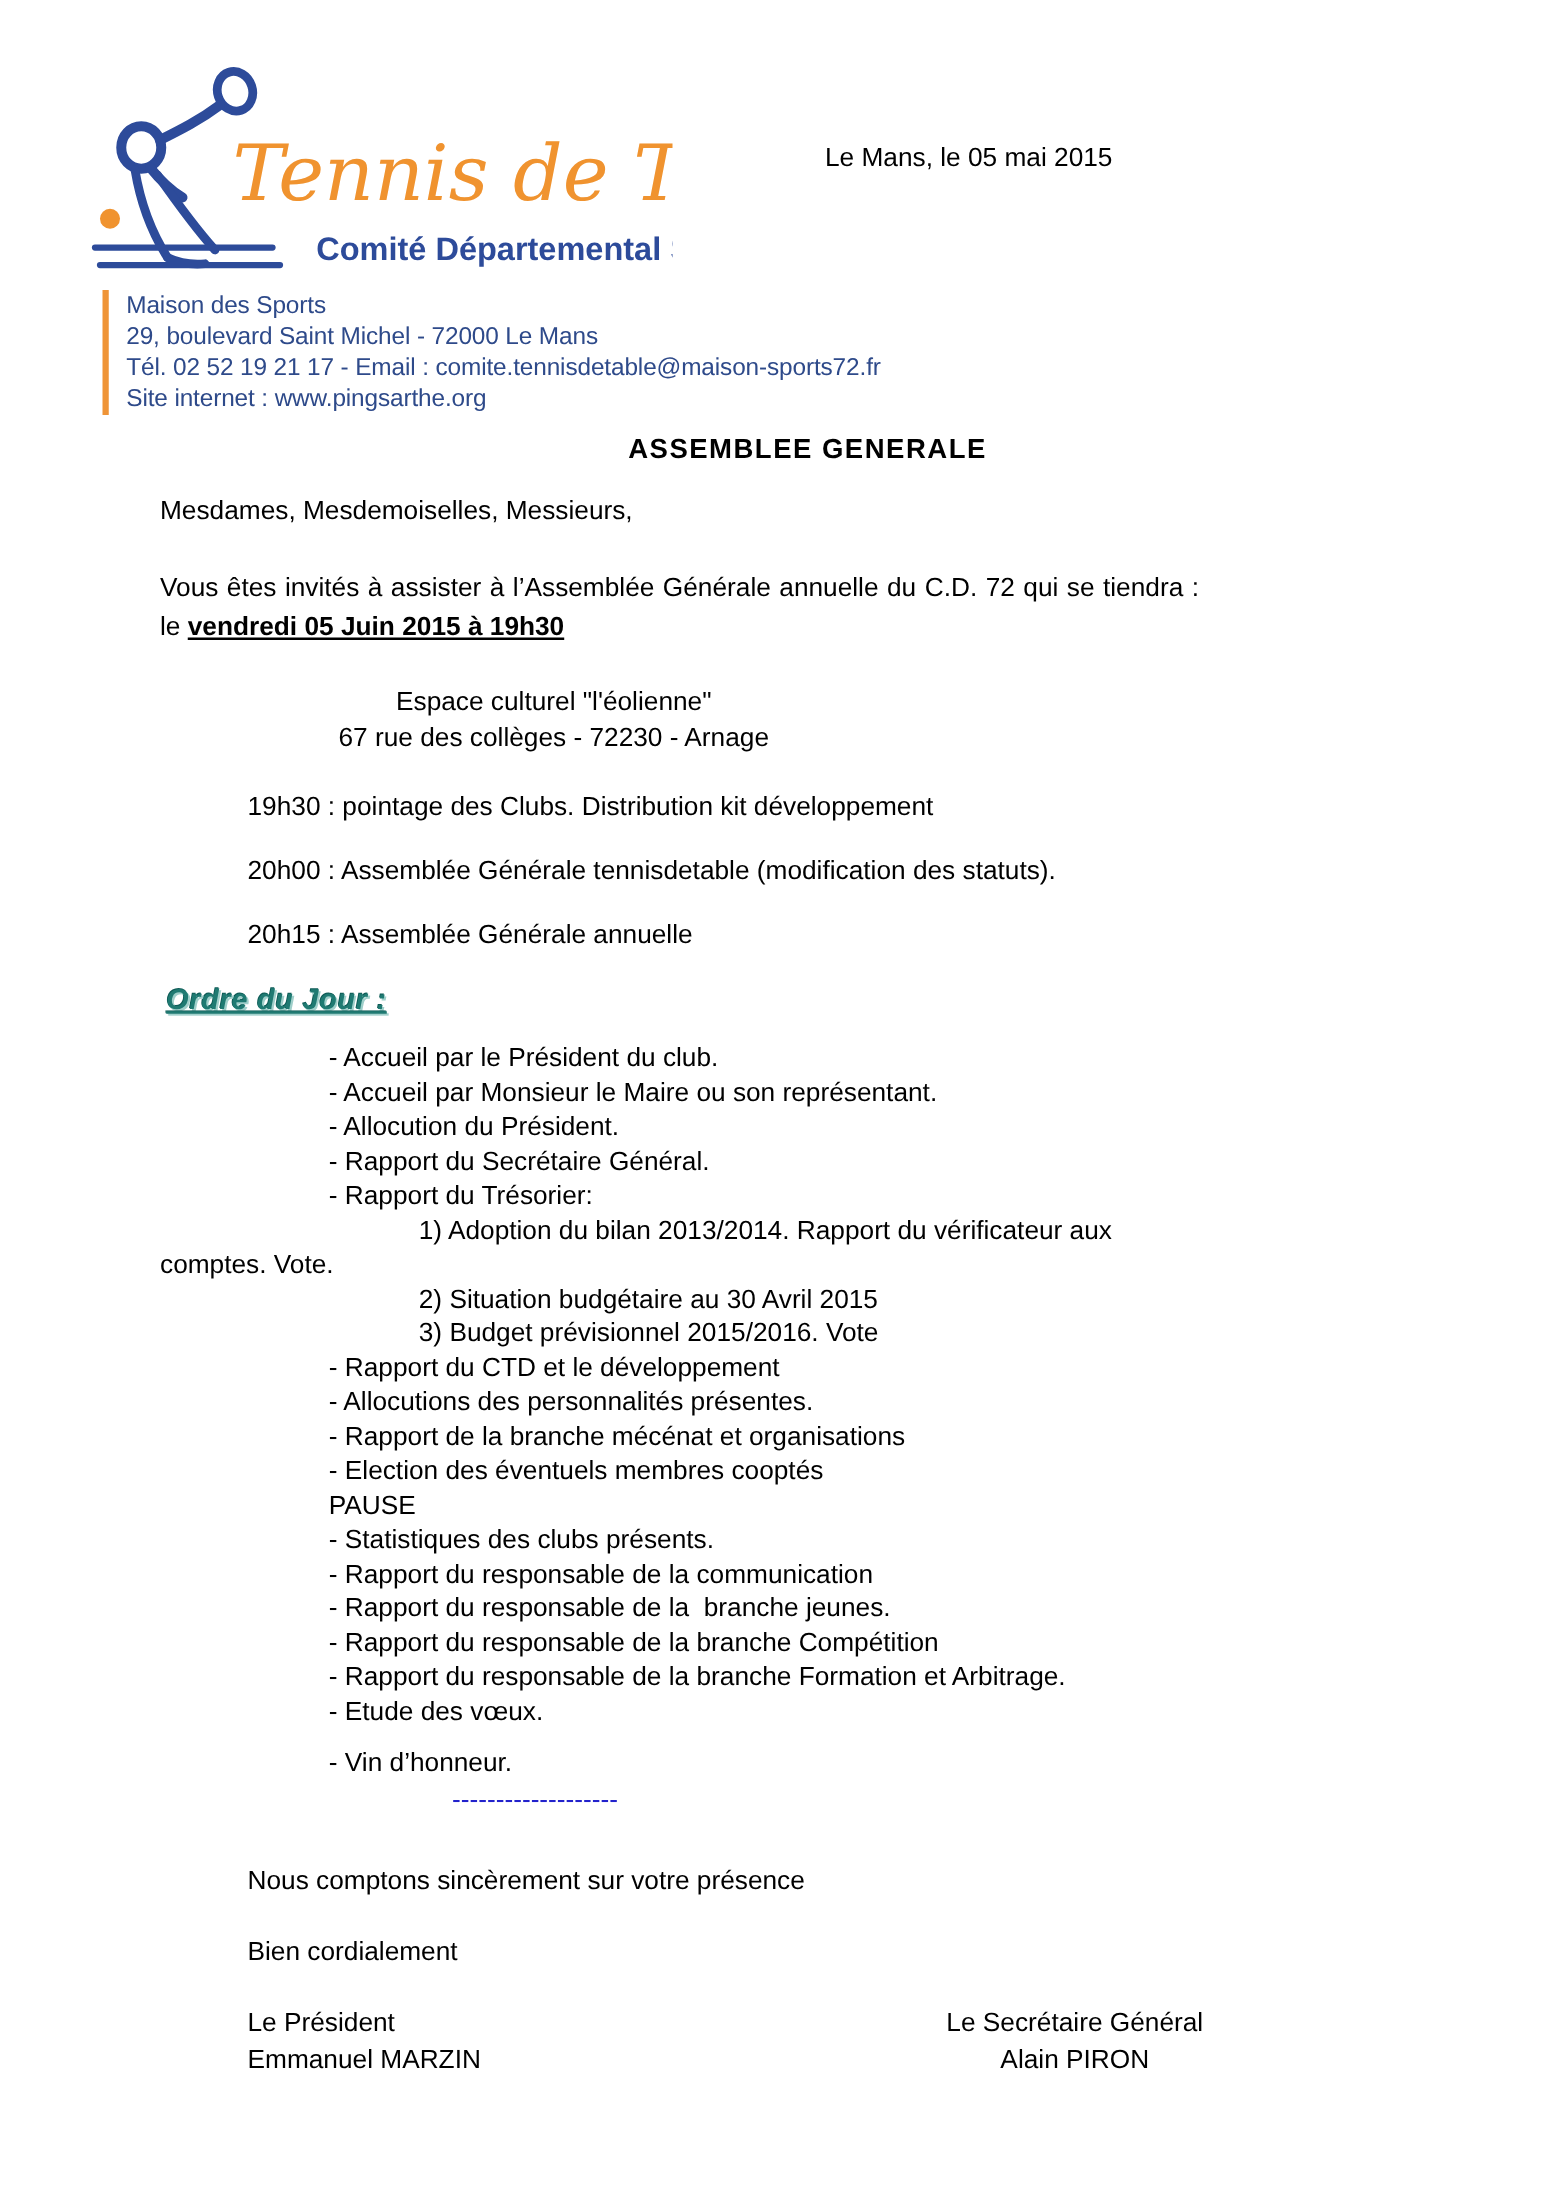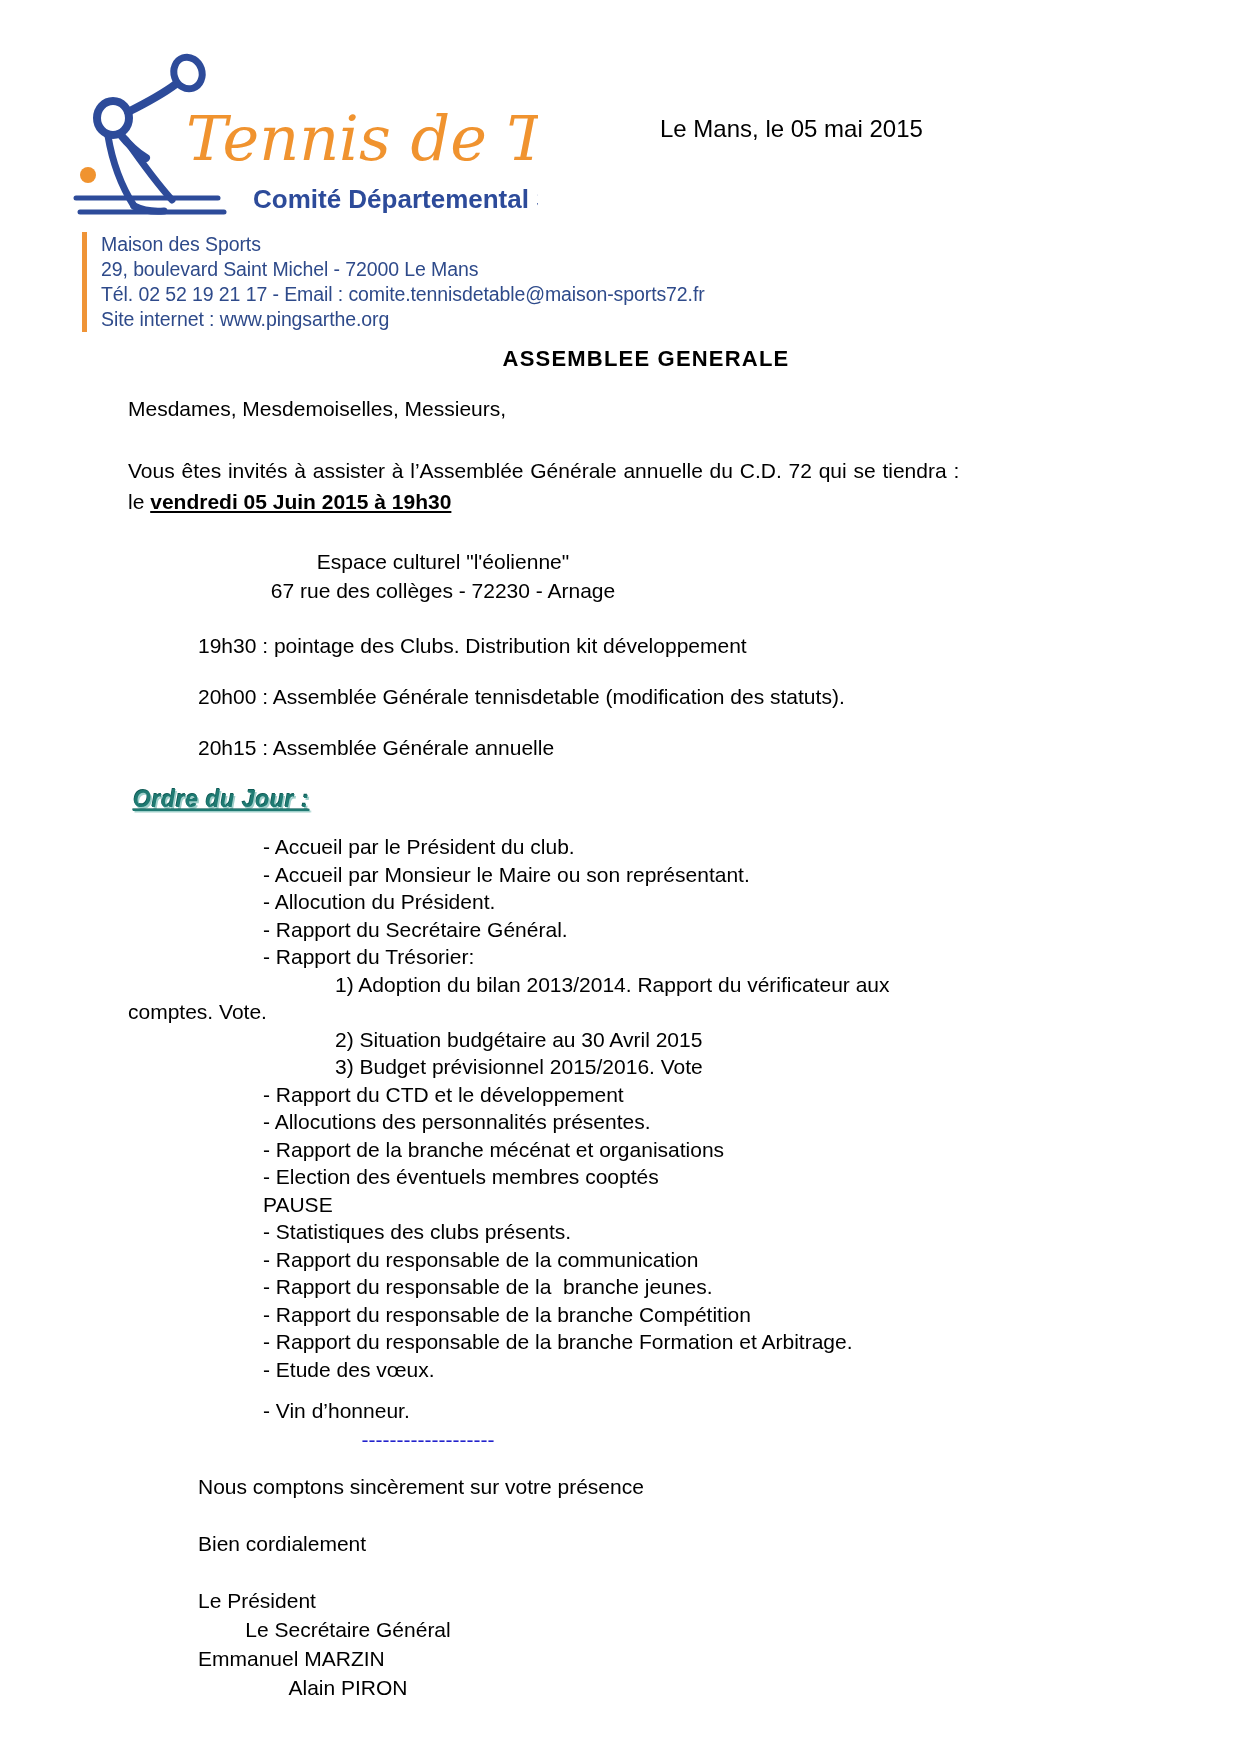--- a/index.html
+++ b/index.html
@@ -34,21 +34,21 @@
     top: 48px;
     width: 480px;
     height: 175px;
   }
   .logo-svg { display: block; }
 
   .date-line {
     position: absolute;
     left: 660px;
     top: 115px;
-    font-size: 24px;
+    font-size: 21px;
     color: #000;
     white-space: nowrap;
   }
 
   
   .address-block {
     position: absolute;
     left: 82px;
     top: 232px;
     padding-left: 14px;
@@ -153,36 +153,36 @@
   .separator {
     margin-top: 4px;
     text-align: center;
     color: #2222cc;
     font-size: 21px;
     letter-spacing: 0px;
     padding-right: 280px;
   }
 
   .closing {
-    margin-top: 22px;
+    margin-top: 40px;
     font-size: 21px;
     line-height: 29px;
     padding-left: 70px;
   }
   .closing-line { margin-bottom: 28px; }
 
   
   .signatures {
     margin-top: 20px;
     position: relative;
     font-size: 21px;
     line-height: 29px;
     padding-left: 70px;
   }
-  .sig-row { display: flex; flex-direction: column; }
+  .sig-row { display: flex; }
   .sig-left { width: 520px; }
   .sig-right { text-align: center; width: 300px; }
 </style>
 </head>
 <body>
 
 <div class="page">
 
   <div class="header">
 

